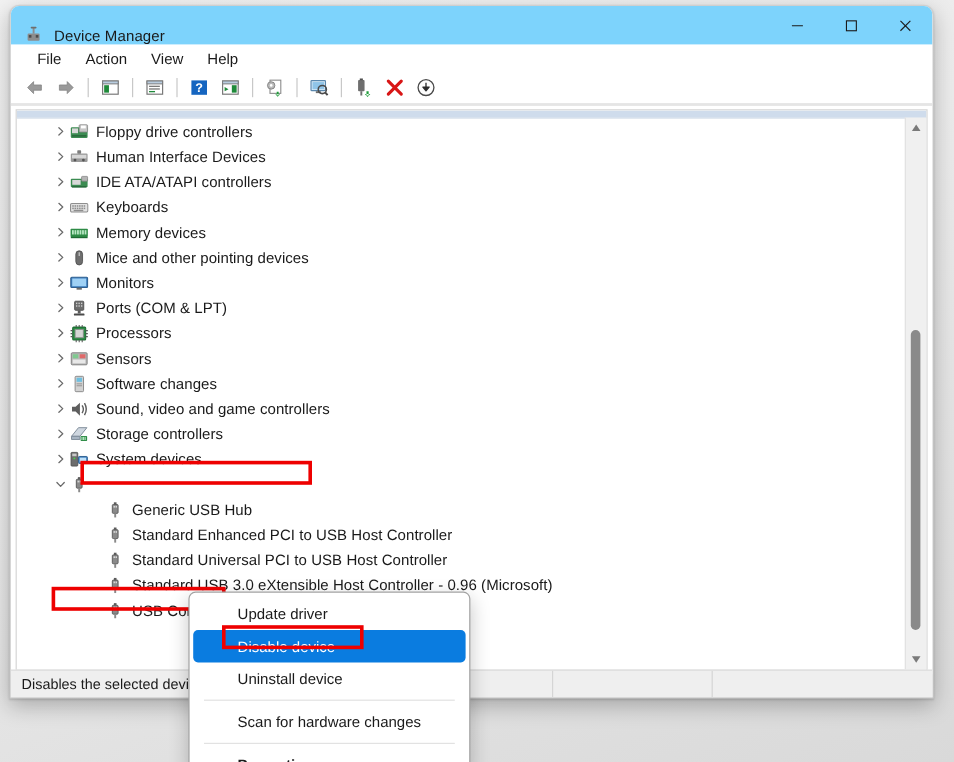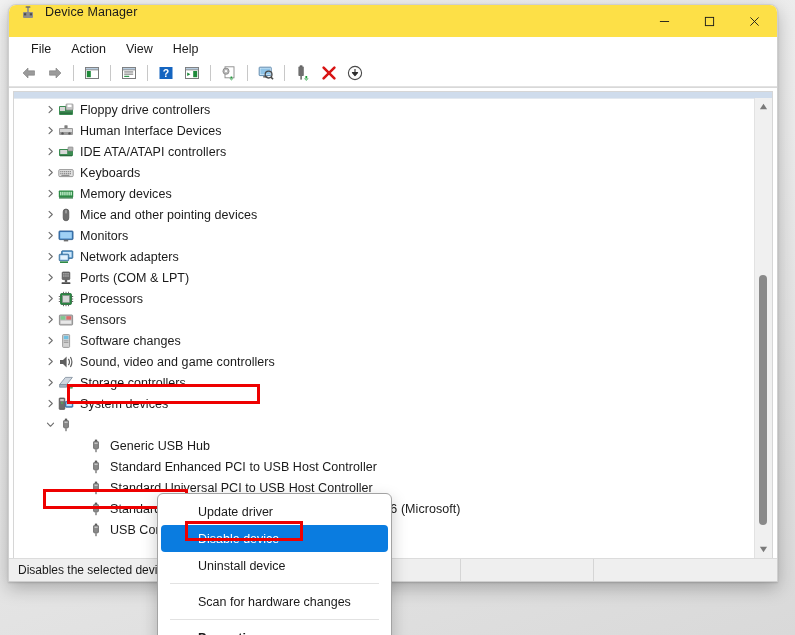--- a/index.html
+++ b/index.html
@@ -29,22 +29,22 @@
     border: 1px solid #cfcfcf;
     box-shadow: 0 6px 18px rgba(0,0,0,0.25), 0 1px 2px rgba(0,0,0,0.15);
     box-sizing: border-box;
     overflow: hidden;
   }
 
   
   .titlebar {
     height: 32px;
     display: flex;
-    align-items: flex-start;
-    background: #fde047;
+    align-items: flex-end;
+    background: #7dd3fc;
     position: relative;
   }
   .title-icon {
     margin-left: 11px;
     margin-right: 9px;
     width: 16px;
     height: 16px;
     display: block;
   }
   .title-text {
@@ -510,35 +510,20 @@
             </svg>
             <span class="label">Monitors</span>
           </div>
           <div class="row">
             <span class="chev">
               <svg viewBox="0 0 10 10" width="9" height="9">
                 <path d="M3.4 1.6 L7 5 L3.4 8.4" fill="none" stroke="#6b6b6b" stroke-width="1.2" stroke-linecap="round" stroke-linejoin="round"></path>
               </svg>
             </span>
             <svg class="icon" viewBox="0 0 16 16">
-              <rect x="3.6" y="1.8" width="11.2" height="7.6" rx="0.8" fill="#4a8fc8" stroke="#2f6490" stroke-width="0.8"></rect>
-              <rect x="4.8" y="2.9" width="8.8" height="5.4" fill="#cfe8fb"></rect>
-              <rect x="1.2" y="5.2" width="9.6" height="6.6" rx="0.8" fill="#6ba3d4" stroke="#2f6490" stroke-width="0.8"></rect>
-              <rect x="2.3" y="6.3" width="7.4" height="4.4" fill="#e3f1fc"></rect>
-              <rect x="2" y="12.4" width="8" height="1.6" fill="#2e8b46"></rect>
-            </svg>
-            <span class="label">Network adapters</span>
-          </div>
-          <div class="row">
-            <span class="chev">
-              <svg viewBox="0 0 10 10" width="9" height="9">
-                <path d="M3.4 1.6 L7 5 L3.4 8.4" fill="none" stroke="#6b6b6b" stroke-width="1.2" stroke-linecap="round" stroke-linejoin="round"></path>
-              </svg>
-            </span>
-            <svg class="icon" viewBox="0 0 16 16">
               <rect x="4.2" y="2" width="7.6" height="7.6" rx="0.8" fill="#6d6d6d" stroke="#4a4a4a" stroke-width="0.7"></rect>
               <g fill="#cfcfcf">
                 <rect x="5.3" y="3.2" width="1.1" height="1.2"></rect>
                 <rect x="7.4" y="3.2" width="1.1" height="1.2"></rect>
                 <rect x="9.5" y="3.2" width="1.1" height="1.2"></rect>
                 <rect x="5.3" y="5.4" width="1.1" height="1.2"></rect>
                 <rect x="7.4" y="5.4" width="1.1" height="1.2"></rect>
                 <rect x="9.5" y="5.4" width="1.1" height="1.2"></rect>
               </g>
               <rect x="6.8" y="9.6" width="2.4" height="2.6" fill="#5c5c5c"></rect>

